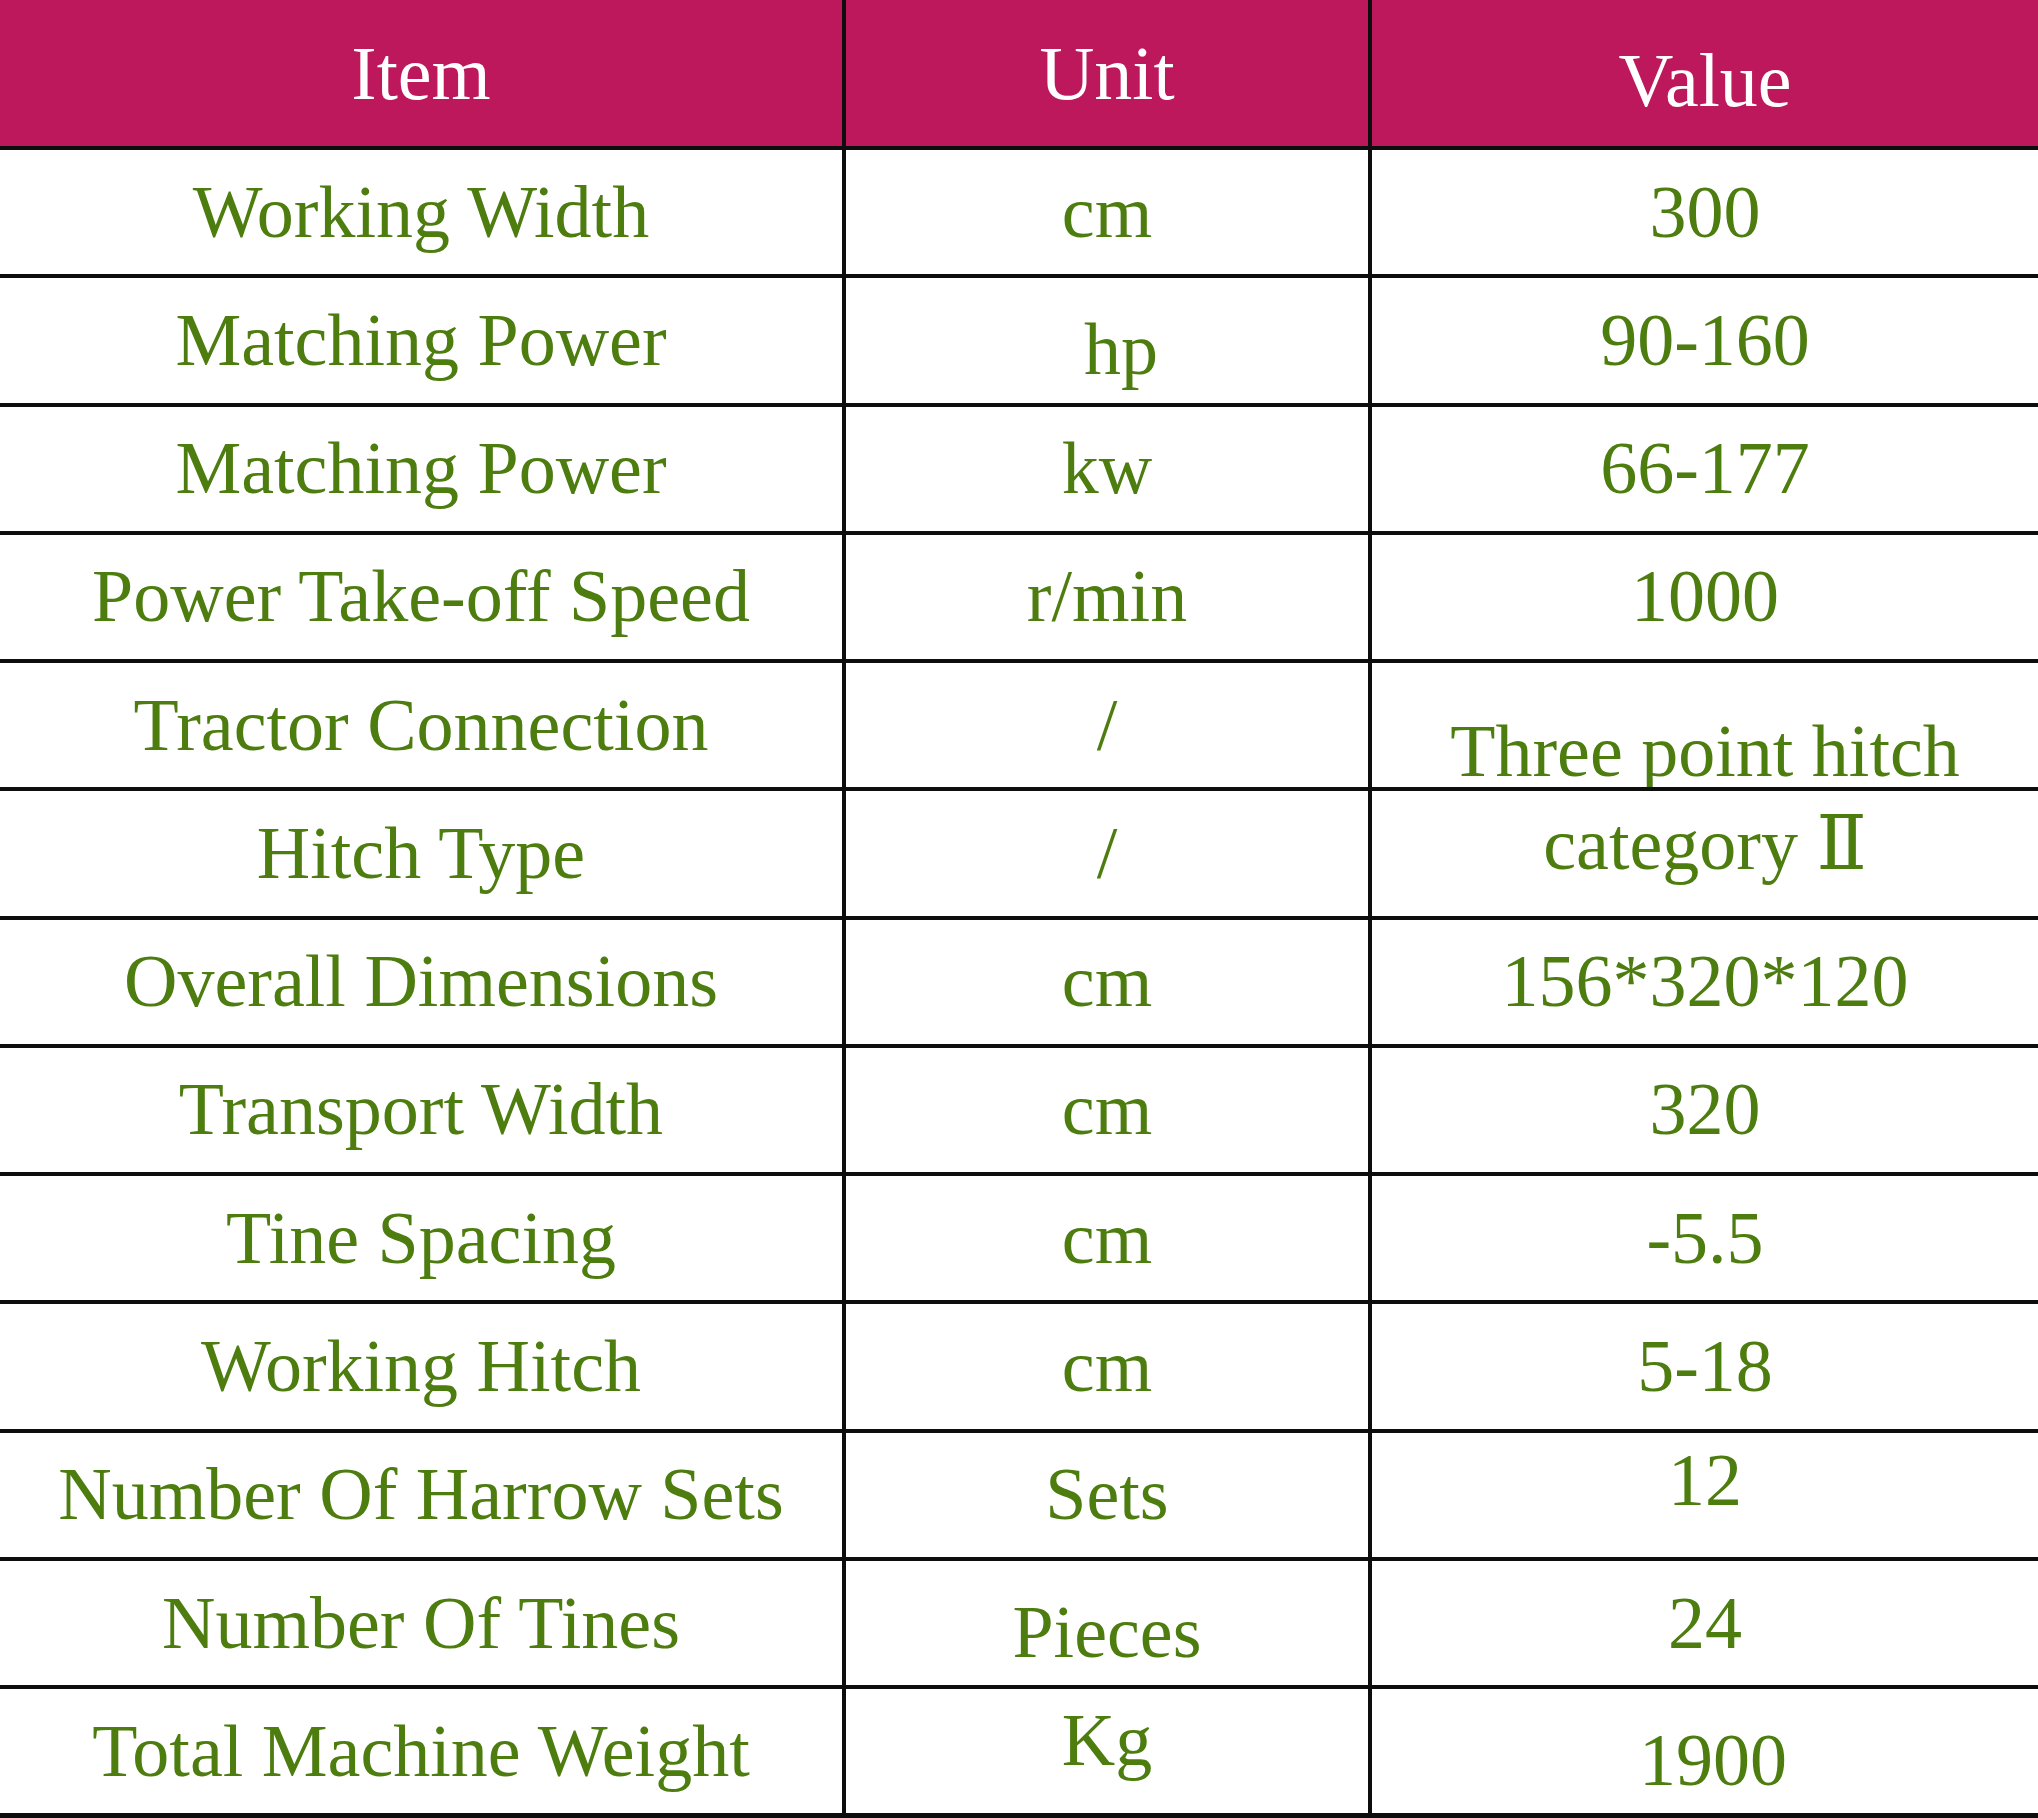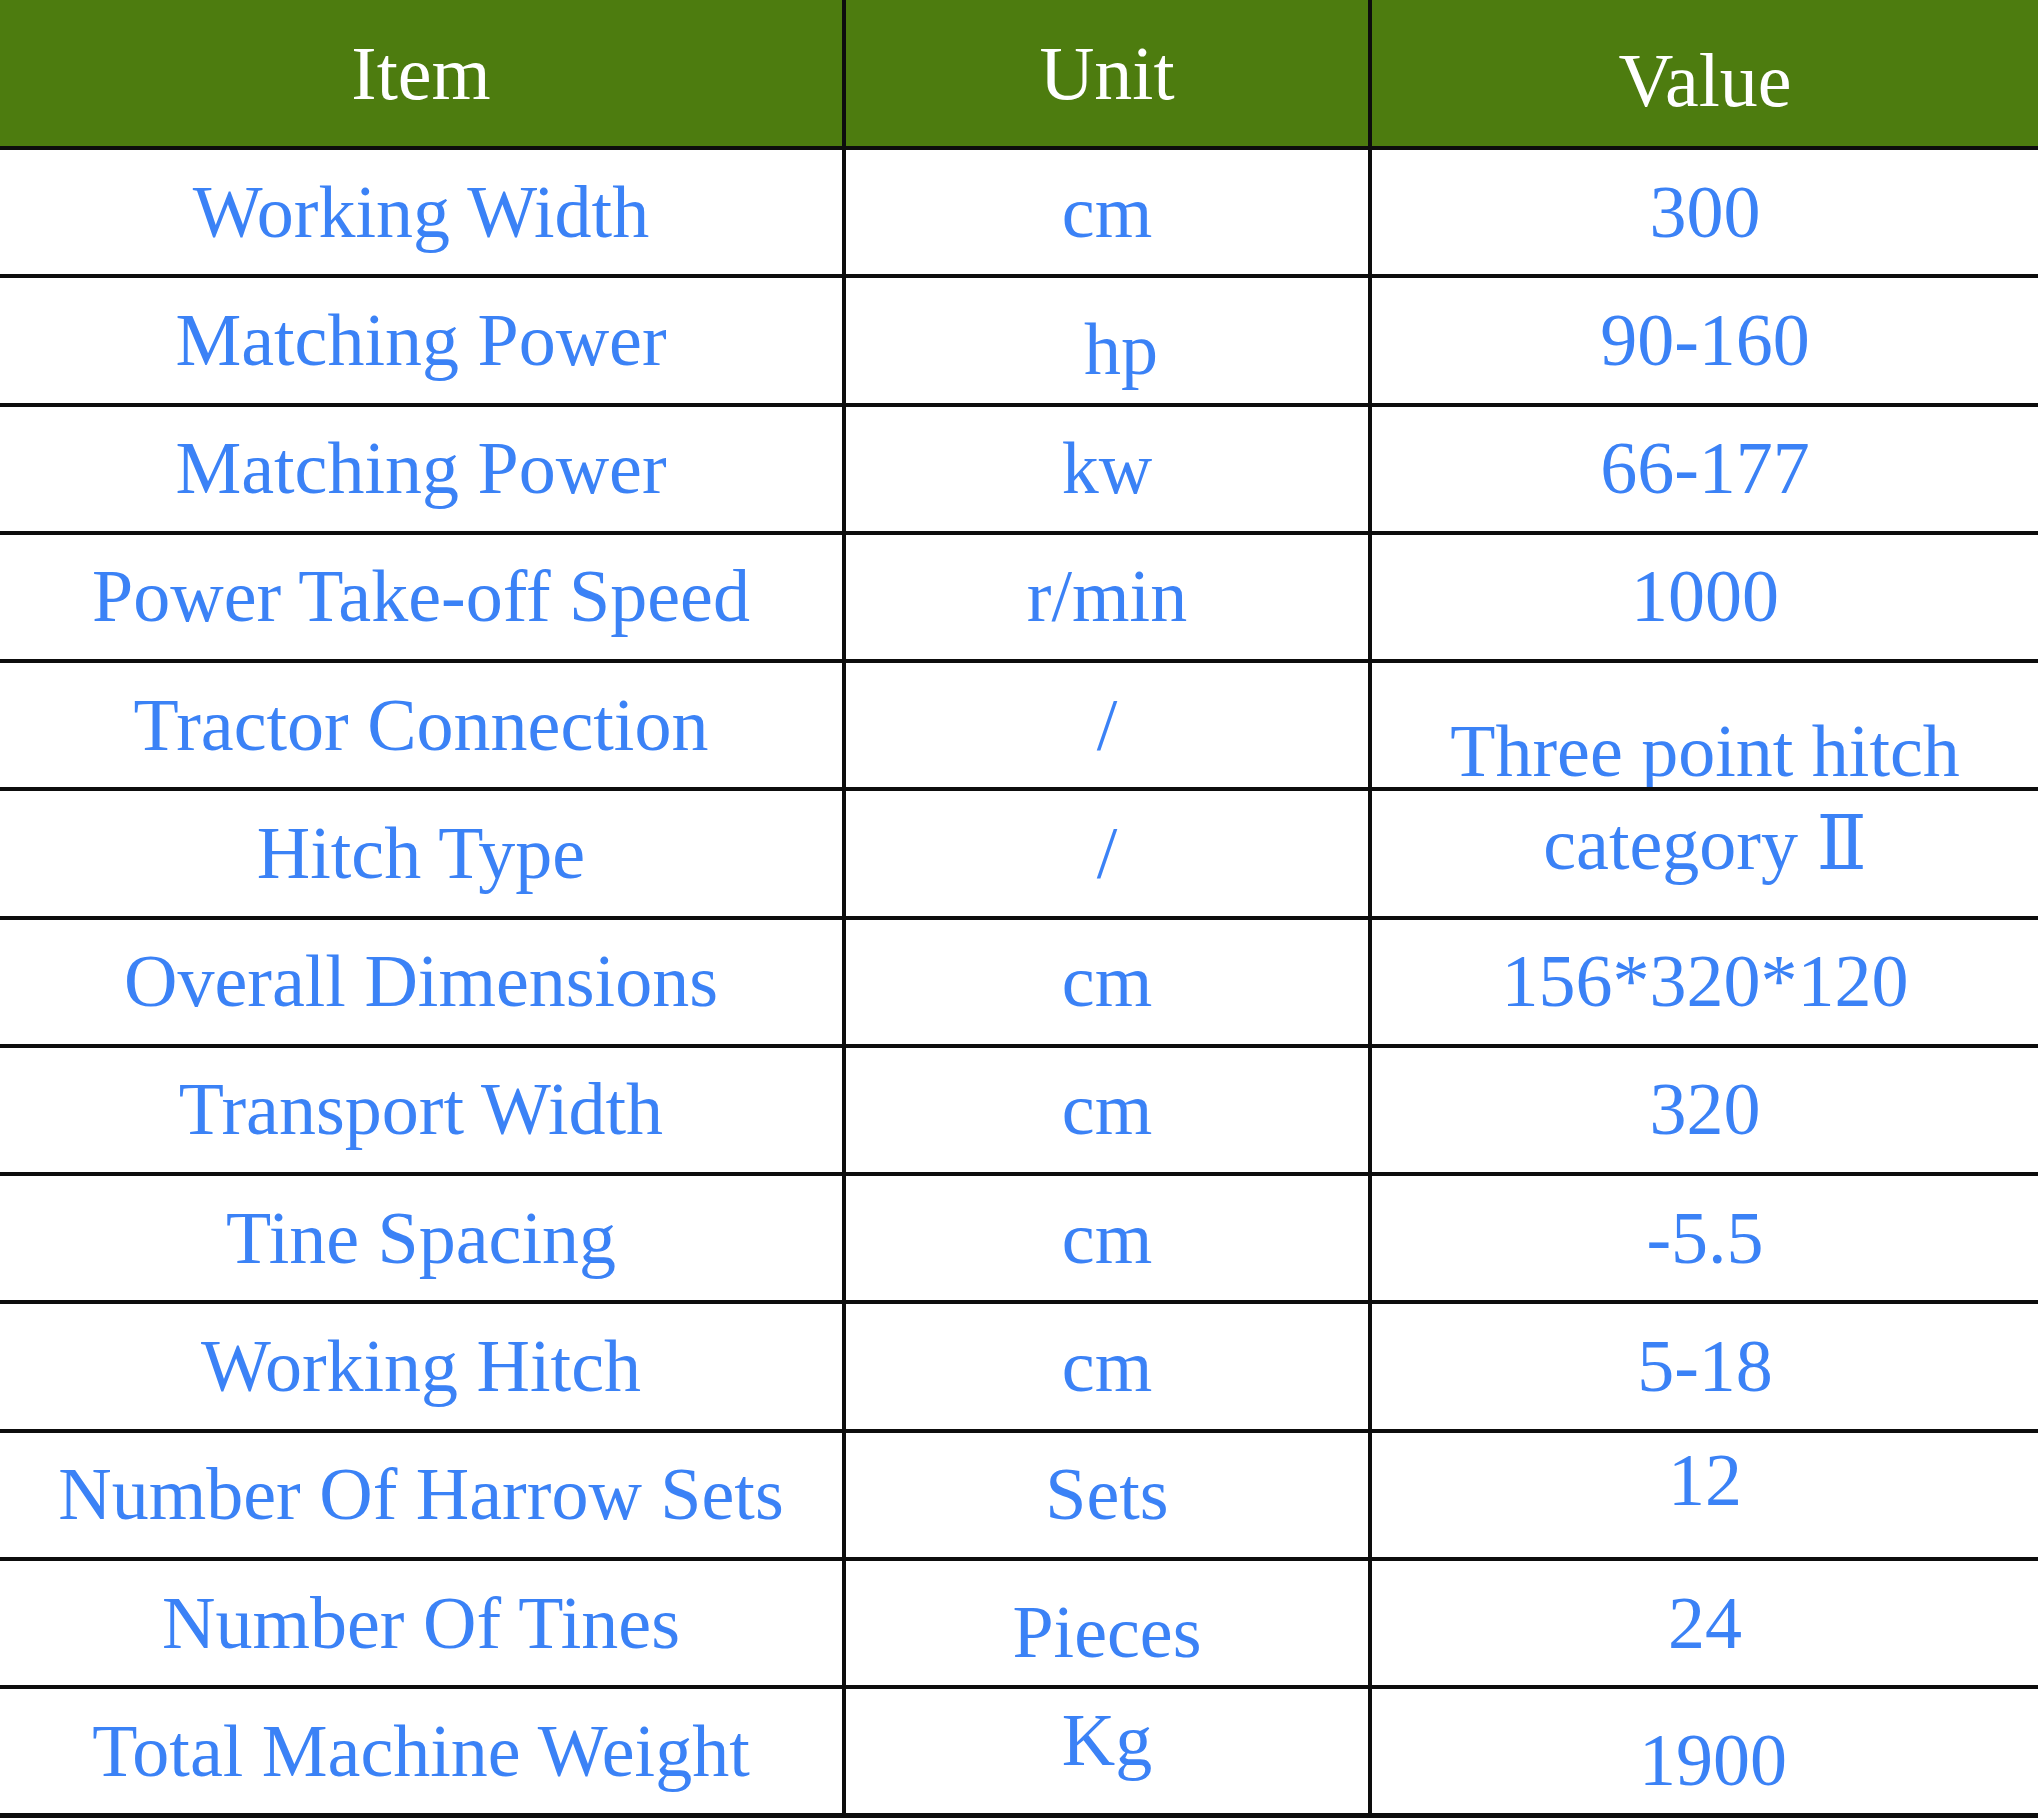--- a/index.html
+++ b/index.html
@@ -30,33 +30,33 @@
 
   th, td {
     text-align: center;
     vertical-align: middle;
     padding: 0;
     overflow: hidden;
     white-space: nowrap;
   }
 
   thead th {
-    background: #4d7c0f;
+    background: #be185d;
     color: #ffffff;
     font-weight: normal;
     font-size: 76px;
   }
   
   th:nth-child(2), td:nth-child(2) {
     border-left: 4.5px solid #0d0d0d;
     border-right: 4.5px solid #0d0d0d;
   }
   tbody td {
     border-top: 4.5px solid #0d0d0d;
-    color: #3b82f6;
+    color: #4d7c0f;
     font-size: 74px;
   }
   table.spec-table { border-bottom: 5.4px solid #0d0d0d; }
 
   .cell-text {
     position: relative;
     display: inline-block;
     line-height: 1;
   }
 

